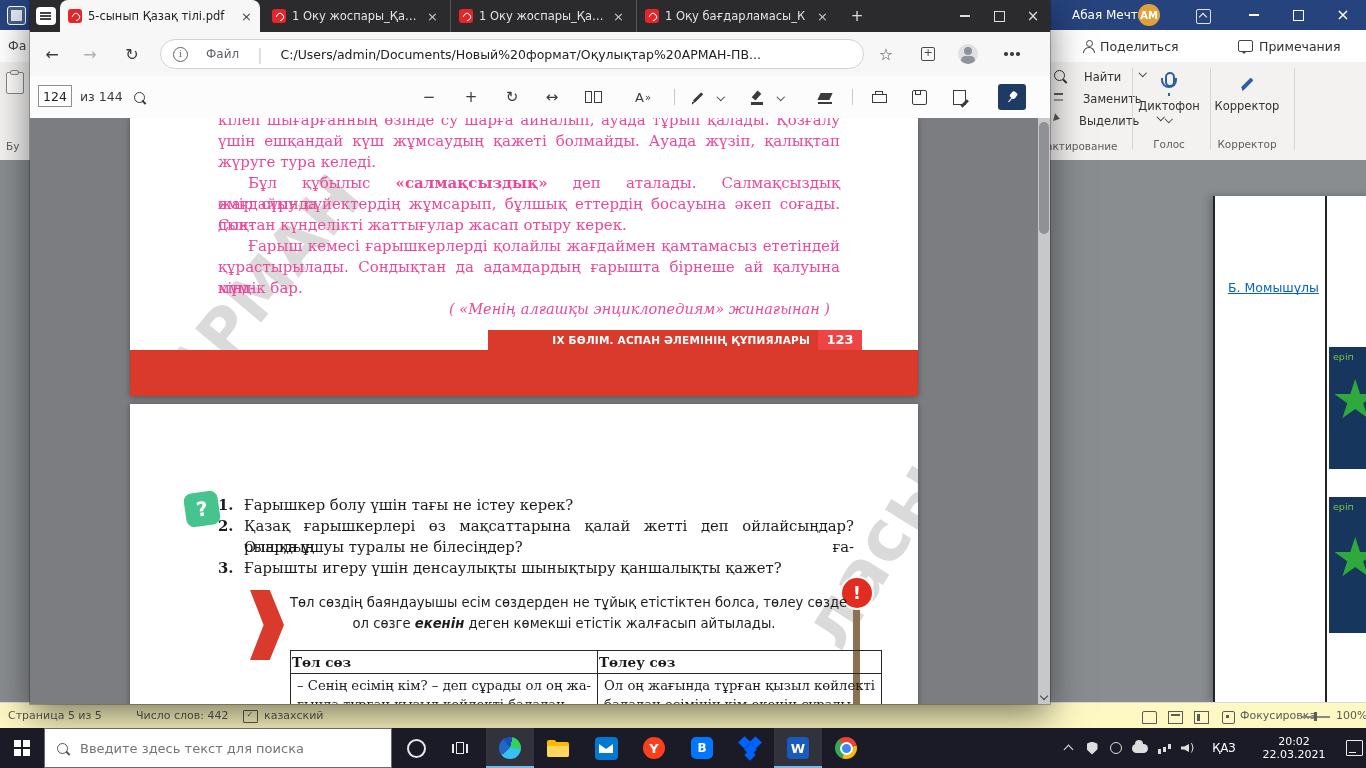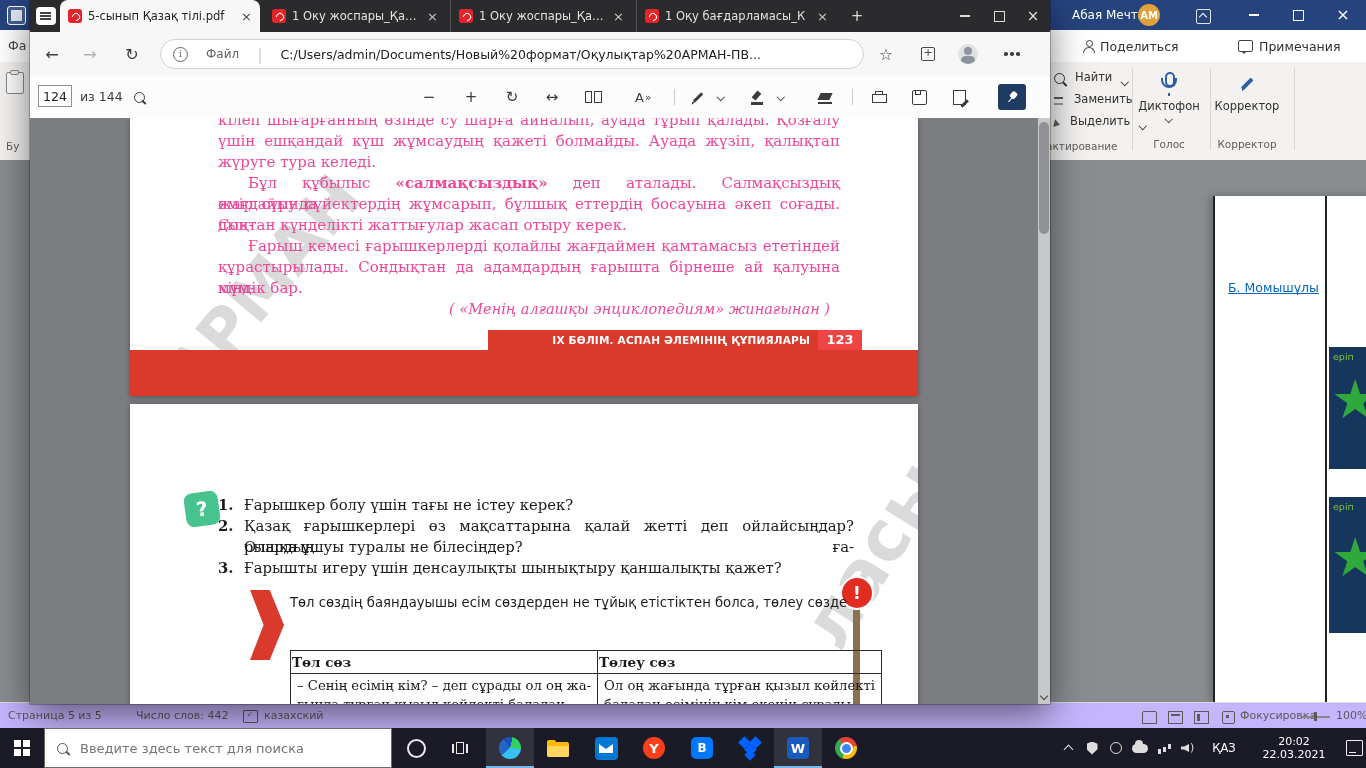--- a/index.html
+++ b/index.html
@@ -24,21 +24,21 @@
   .w-tabrow{position:absolute;left:0;top:30px;width:1366px;height:32px;background:#ffffff;border-bottom:1px solid #e5e3e1;}
   .w-filetab{position:absolute;left:8px;top:8px;font-size:12.5px;color:#444;}
   .w-actbtn{position:absolute;top:5px;height:22px;display:flex;align-items:center;gap:6px;font-size:12.5px;color:#323130;padding:0 6px;border-radius:2px;}
   .pers{width:12px;height:12px;position:relative;}
   .pers::before{content:"";position:absolute;left:3.5px;top:0;width:5px;height:5px;border:1.5px solid #444;border-radius:50%;}
   .pers::after{content:"";position:absolute;left:1px;top:7px;width:10px;height:5px;border:1.5px solid #444;border-bottom:none;border-radius:6px 6px 0 0;}
   .comm{width:13px;height:10px;border:1.5px solid #444;border-radius:2px;position:relative;}
   .comm::after{content:"";position:absolute;left:2px;bottom:-6px;border:3px solid transparent;border-top-color:#444;}
 
   .w-ribbon{position:absolute;left:0;top:62px;width:1366px;height:98px;background:#f3f2f1;border-bottom:1px solid #dedcda;}
-  .r-item{position:absolute;display:flex;align-items:flex-end;gap:10px;font-size:11.5px;color:#323130;white-space:nowrap;}
+  .r-item{position:absolute;display:flex;align-items:flex-start;gap:19px;font-size:11.5px;color:#323130;white-space:nowrap;}
   .grp{position:absolute;font-size:10.5px;color:#605e5c;white-space:nowrap;}
   .rsep{position:absolute;top:6px;width:1px;height:82px;background:#d8d6d4;}
   .chev{width:6px;height:6px;border-right:1.5px solid currentColor;border-bottom:1.5px solid currentColor;transform:rotate(45deg);display:inline-block;}
   .chev.sm{width:4.5px;height:4.5px;}
   .mag{width:9px;height:9px;border:1.5px solid currentColor;border-radius:50%;position:relative;display:inline-block;}
   .mag::after{content:"";position:absolute;width:1.5px;height:5px;background:currentColor;left:8.5px;top:7.5px;transform:rotate(-45deg);}
   .rep-ic{width:10px;height:10px;position:relative;}
   .rep-ic::before{content:"";position:absolute;left:0;top:1px;width:9px;height:2px;background:#5b5b5b;}
   .rep-ic::after{content:"";position:absolute;left:0;bottom:1px;width:9px;height:2px;background:#9b9b9b;}
   .sel-ic{width:0;height:0;border-left:6px solid #5b5b5b;border-top:4px solid transparent;border-bottom:4px solid transparent;transform:rotate(15deg);}
@@ -55,21 +55,21 @@
   .clip::before{content:"";position:absolute;left:3px;top:-3px;width:7px;height:3px;border:1.5px solid #8a8886;border-radius:2px;background:#f3f2f1;}
 
   .w-doc{position:absolute;left:0;top:160px;width:1366px;height:542px;background:#8a8d90;overflow:hidden;}
   .w-page{position:absolute;left:1213px;top:36px;width:200px;height:506px;background:#fff;border-left:2px solid #222;box-shadow:-3px 0 8px rgba(0,0,0,.25);}
   .w-vline{position:absolute;left:1325px;top:36px;width:2px;height:506px;background:#222;}
   .w-link{position:absolute;left:1228px;top:120px;font-size:12.5px;color:#0563c1;text-decoration:underline;white-space:nowrap;}
   .cover{position:absolute;left:1329px;width:70px;background:#16365d;overflow:hidden;}
   .cover .star{position:absolute;left:2px;top:26px;font-size:54px;line-height:1;color:#2fa83c;}
   .cover .cap{position:absolute;left:4px;top:4px;font-size:9.5px;color:#7dc242;white-space:nowrap;}
 
-  .w-status{position:absolute;left:0;top:702px;width:1366px;height:26px;background:#c4b5fd;border-top:1px solid #dcdad8;
+  .w-status{position:absolute;left:0;top:702px;width:1366px;height:26px;background:#fef9c3;border-top:1px solid #dcdad8;
             font-size:11px;color:#5c5a58;}
   .st{position:absolute;top:6px;white-space:nowrap;}
   .proof{position:absolute;top:7px;width:13px;height:11px;border:1px solid #5c5a58;border-radius:1px;}
   .proof::after{content:"✓";position:absolute;left:2.5px;top:-1px;font-size:8px;color:#5c5a58;}
   .vmic{position:absolute;top:8px;width:13px;height:11px;border:1px solid #5c5a58;}
   .vmic.v1{border-radius:2px 2px 0 0;}
   .vmic.v2::after{content:"";position:absolute;left:2px;top:2px;right:2px;height:2px;background:#5c5a58;}
   .vmic.v3::after{content:"";position:absolute;left:2px;top:2px;width:3px;bottom:2px;background:#5c5a58;}
   .foc{position:absolute;top:8px;width:11px;height:11px;border:1.5px solid #5c5a58;border-radius:2px;}
   .foc::after{content:"";position:absolute;left:3px;top:3px;width:3px;height:3px;background:#5c5a58;}
@@ -505,20 +505,21 @@
                 <div class="ql">Ғарышты игеру үшін денсаулықты шынықтыру қаншалықты қажет?</div>
               </div>
           </div>
         </div>
 
         <div class="note-arrow"></div>
         <div class="note-bar"></div>
         <div class="excl ctr">!</div>
         <div class="note-text">
           <div class="nl">Төл сөздің баяндауышы есім сөздерден не тұйық етістіктен болса, төлеу сөзде</div>
+          <div class="nl"><span>ол сөзге </span><span class="em">екенін</span><span> деген көмекші етістік жалғасып айтылады.</span></div>
         </div>
 
         <table class="pdf-table">
           <colgroup>
               <col style="width:290px;">
               <col style="width:273px;">
             </colgroup>
           <tbody>
               <tr>
             <th>Төл сөз</th>

